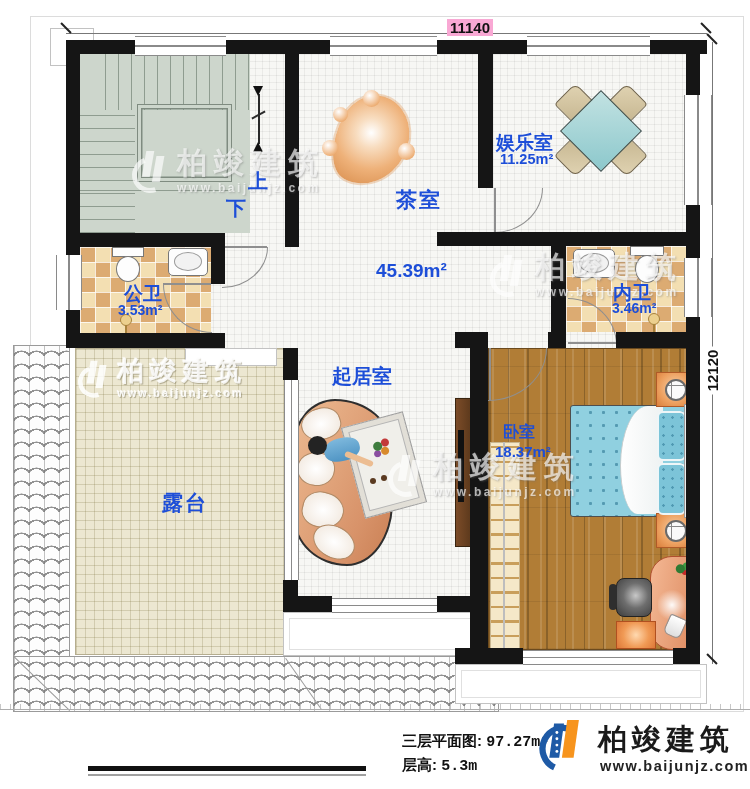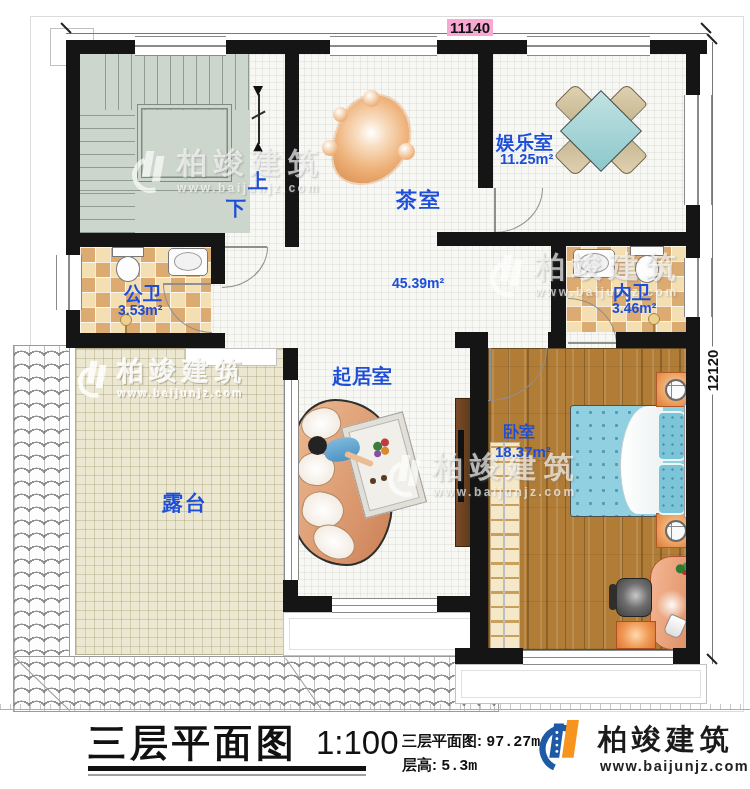--- a/index.html
+++ b/index.html
@@ -210,21 +210,21 @@
   <div class="abs" style="left:609px;top:584px;width:8px;height:26px;z-index:11;background:#2e2e2e;border-radius:4px;"></div>
   <div class="abs" style="left:616px;top:621px;width:38px;height:26px;z-index:10;background:radial-gradient(circle at 50% 50%,#ffd9b0 0%,#f09a55 55%,#dd7838 100%);border:1px solid #b05020;"></div>
 
   <div class="lbl" style="left:248px;top:170px;font-size:20px;">上</div>
   <div class="lbl" style="left:226px;top:197px;font-size:20px;">下</div>
   <div class="lbl" style="left:396px;top:168px;font-size:21px;letter-spacing:2px;margin-top:20px;">茶室</div>
   <div class="lbl" style="left:496px;top:133px;font-size:19px;">娱乐室</div>
   <div class="lbl" style="left:500px;top:152px;font-size:14.5px;">11.25m²</div>
   <div class="lbl" style="left:124px;top:284px;font-size:19px;">公卫</div>
   <div class="lbl" style="left:118px;top:303px;font-size:14px;">3.53m²</div>
-  <div class="lbl" style="left:376px;top:276px;font-size:14px;margin-left:16px;">45.39m²</div>
+  <div class="lbl" style="left:376px;top:261px;font-size:19px;">45.39m²</div>
   <div class="lbl" style="left:613px;top:283px;font-size:19px;">内卫</div>
   <div class="lbl" style="left:612px;top:301px;font-size:14px;">3.46m²</div>
   <div class="lbl" style="left:162px;top:491px;font-size:21px;letter-spacing:2px;">露台</div>
   <div class="lbl" style="left:332px;top:365px;font-size:20px;">起居室</div>
   <div class="lbl" style="left:503px;top:423px;font-size:16px;">卧室</div>
   <div class="lbl" style="left:495px;top:444px;font-size:15px;">18.37m²</div>
 
   <div class="wm" style="left:132px;top:148px;">
     <span class="mk"></span>
     <span><span class="nm">柏竣建筑</span><br><span class="url">www.baijunjz.com</span></span>
@@ -247,24 +247,22 @@
   <div class="tick" style="left:699px;top:27px;"></div>
   <div class="dim" style="left:420px;top:19px;width:100px;text-align:center;"><span style="background:#f9a8d4;padding:0 3px;text-align:center;">11140</span></div>
   <div class="dimline" style="left:712px;top:42px;width:1px;height:622px;"></div>
   <div class="tick" style="left:705px;top:38px;"></div>
   <div class="tick" style="left:705px;top:658px;"></div>
   <div class="dim" style="left:688px;top:362px;width:48px;text-align:center;transform:rotate(-90deg);"><span style="background:#fff;padding:0 3px;">12120</span></div>
 
   <div class="abs" style="left:0;top:704px;width:750px;height:5px;z-index:80;background-image:repeating-linear-gradient(90deg,#b9b9b9 0 1px,transparent 1px 10px);opacity:.8;"></div>
   <div class="abs" style="left:0;top:709px;width:750px;height:1px;background:#adadad;z-index:80;"></div>
 
-  <div class="tb-text" style="left:88px;top:718px;font-size:38px;font-weight:600;letter-spacing:4px;">三层平面图</div>
   <div class="abs" style="left:88px;top:766px;width:278px;height:5px;background:#111;z-index:80;"></div>
   <div class="abs" style="left:88px;top:774px;width:278px;height:2px;background:#a0a0a0;z-index:80;"></div>
-  <div class="tb-text" style="left:316px;top:724px;font-size:33px;font-weight:500;">1:100</div>
 
   <div class="tb-text" style="left:402px;top:732px;font-size:15px;font-weight:700;">
     <span>三层平面图:</span>
     <span style="font-family:'Liberation Mono','DejaVu Sans Mono',monospace;">97.27m²</span>
   </div>
   <div class="tb-text" style="left:402px;top:756px;font-size:15px;font-weight:700;">
     <span>层高:</span>
     <span style="font-family:'Liberation Mono','DejaVu Sans Mono',monospace;">5.3m</span>
   </div>
 

